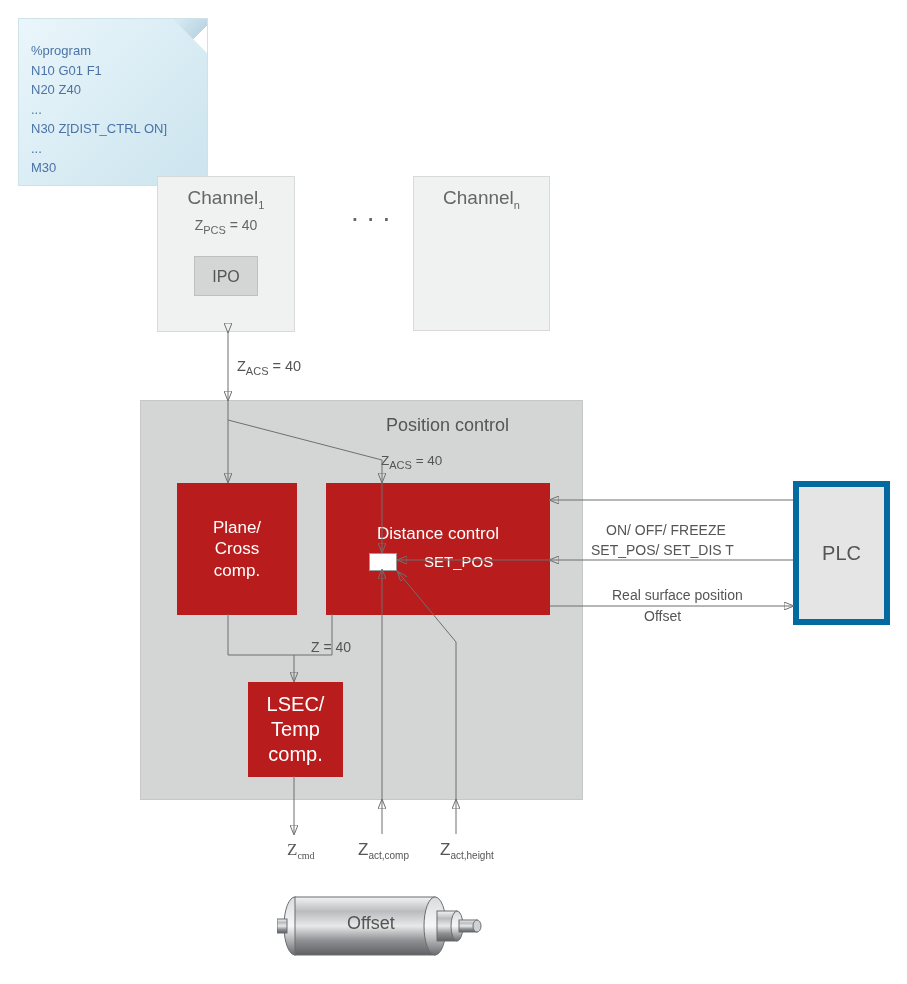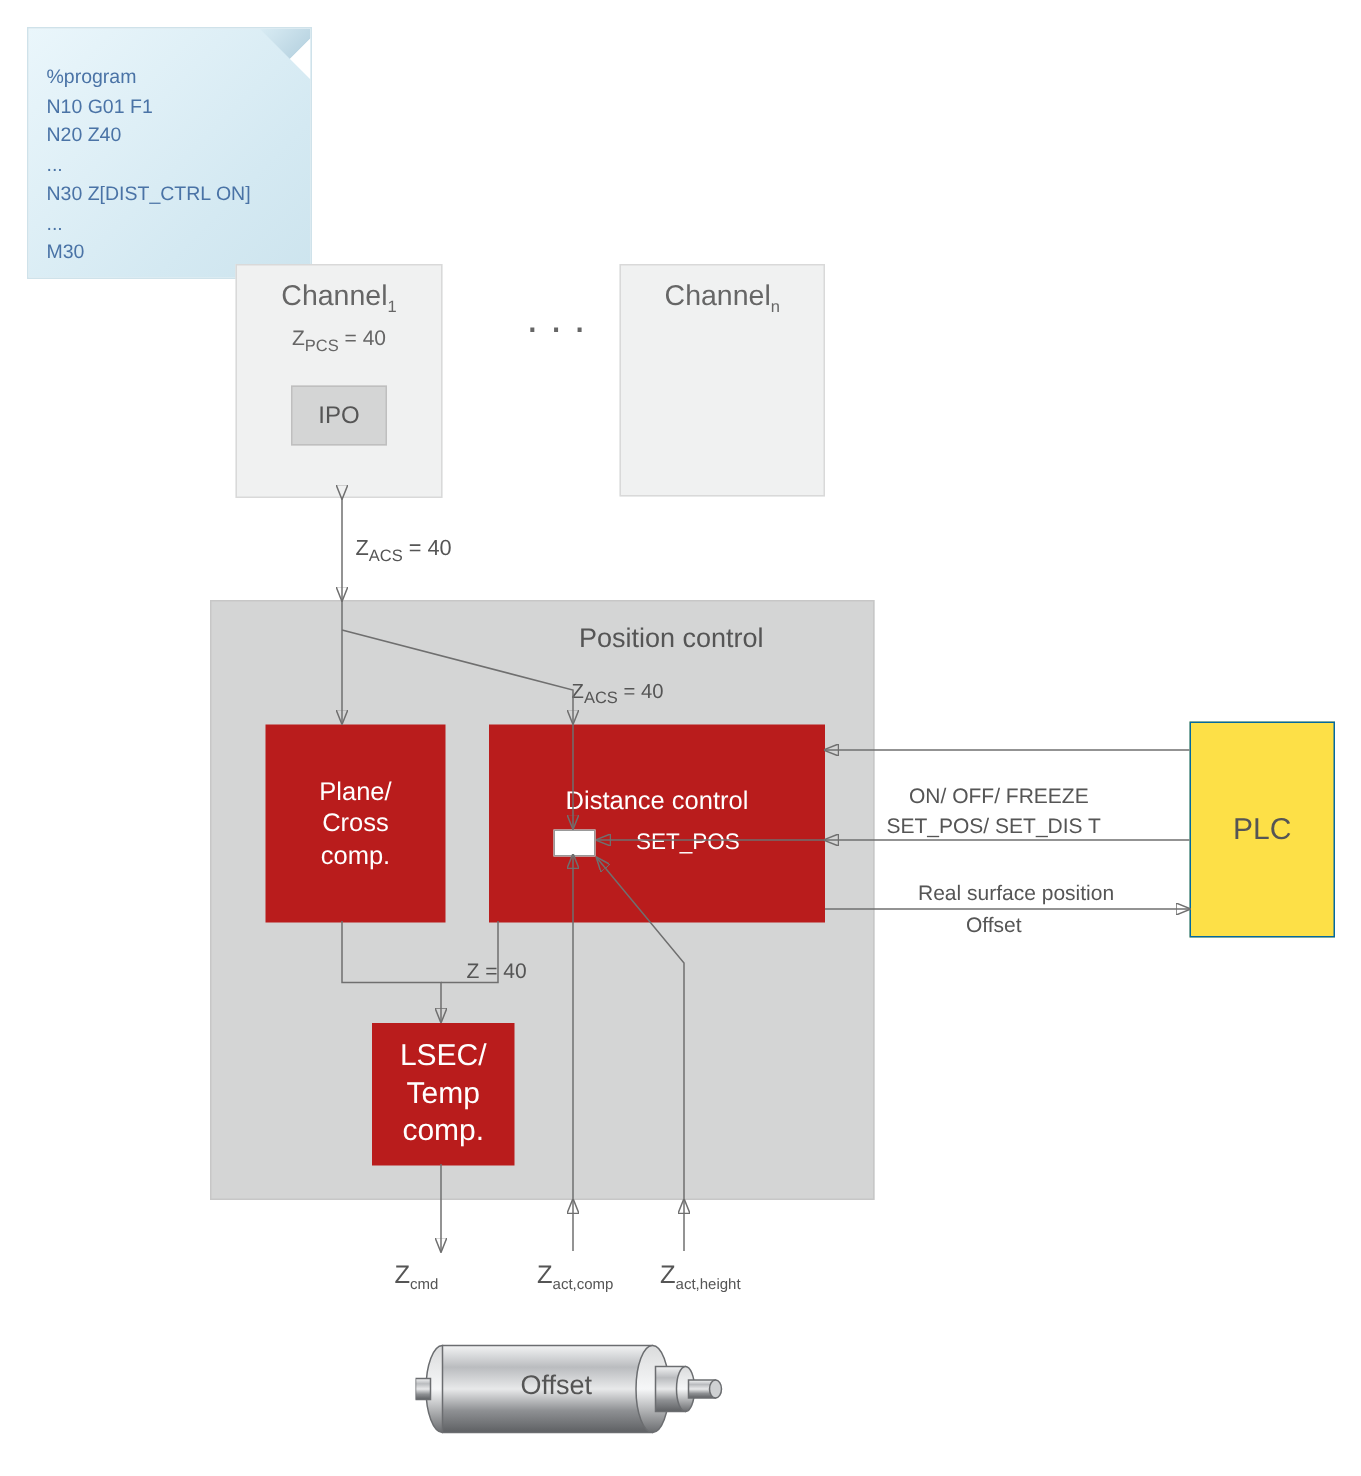--- a/index.html
+++ b/index.html
@@ -116,22 +116,22 @@
     position: absolute;
     left: 170px; top: 238px;
     font-size: 14px;
     color: #555;
   }
   
   .plc {
     position: absolute;
     left: 793px; top: 481px;
     width: 97px; height: 144px;
-    background: #fde047;
-    border: 1px solid #0369a1;
+    background: #e5e5e5;
+    border: 6px solid #0369a1;
     display: flex;
     align-items: center;
     justify-content: center;
     font-size: 20px;
     color: #555;
   }
   
   .sideTxt {
     position: absolute;
     font-size: 14px;
@@ -148,21 +148,21 @@
     font-size: 14.5px;
     color: #555;
   }
   
   .zlbl {
     position: absolute;
     top: 840px;
     font-size: 17px;
     color: #555;
   }
-  .zcmd { left: 263px; }
+  .zcmd { left: 287px; font-family: Liberation Serif, serif; }
   .zdrv { left: 358px; }
   .zhgt { left: 440px; }
   .zsub { font-size: 10px; vertical-align: sub; }
   
   .driveWrap {
     position: absolute;
     left: 277px; top: 889px;
     width: 210px; height: 74px;
   }
   .driveLabel {

